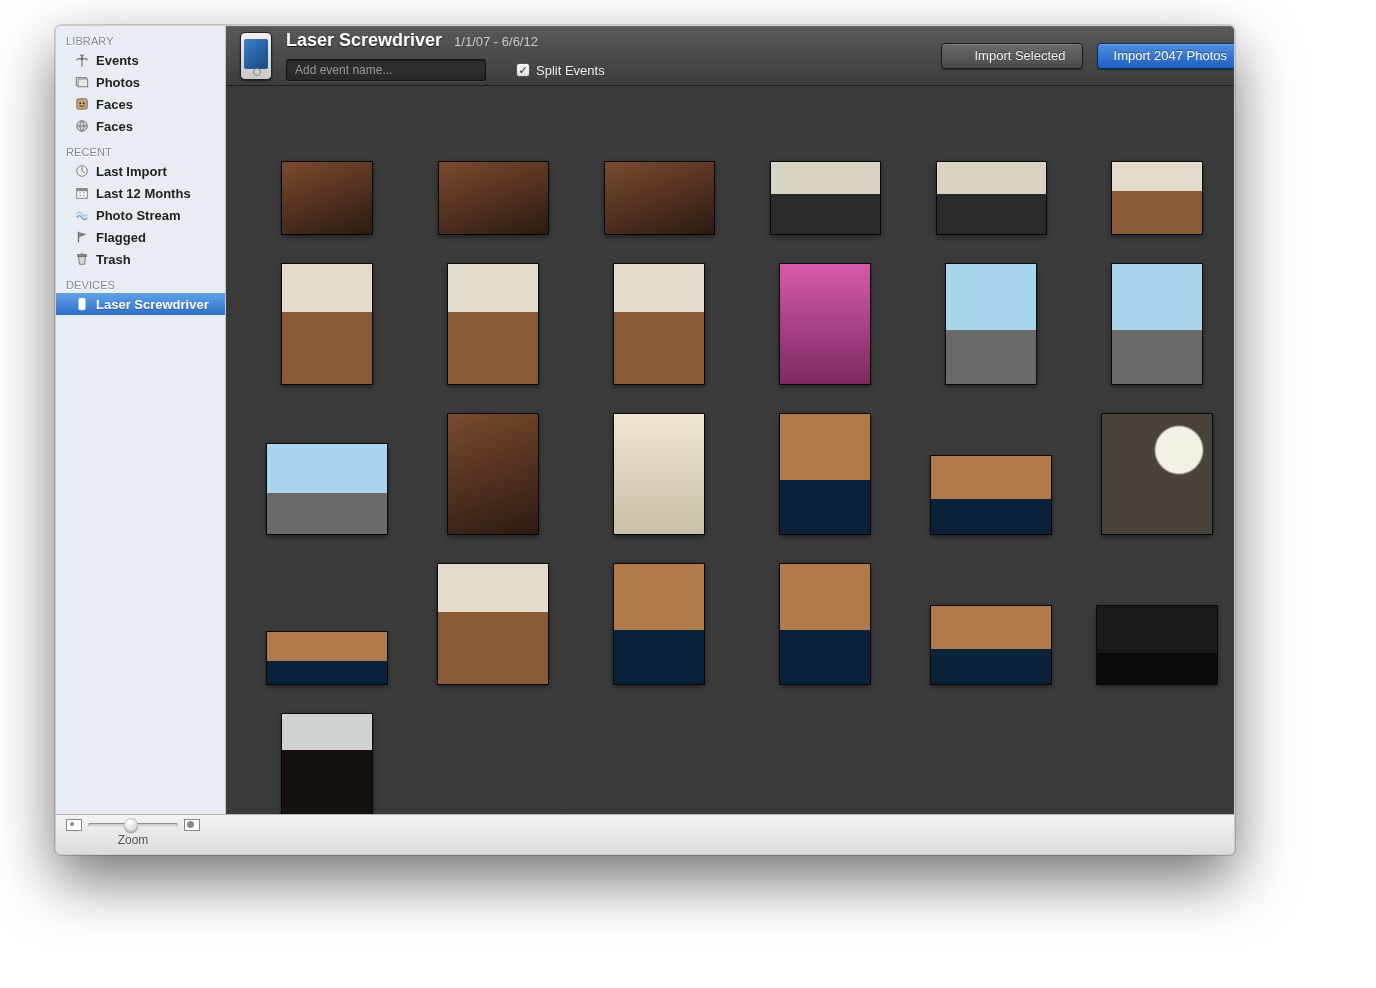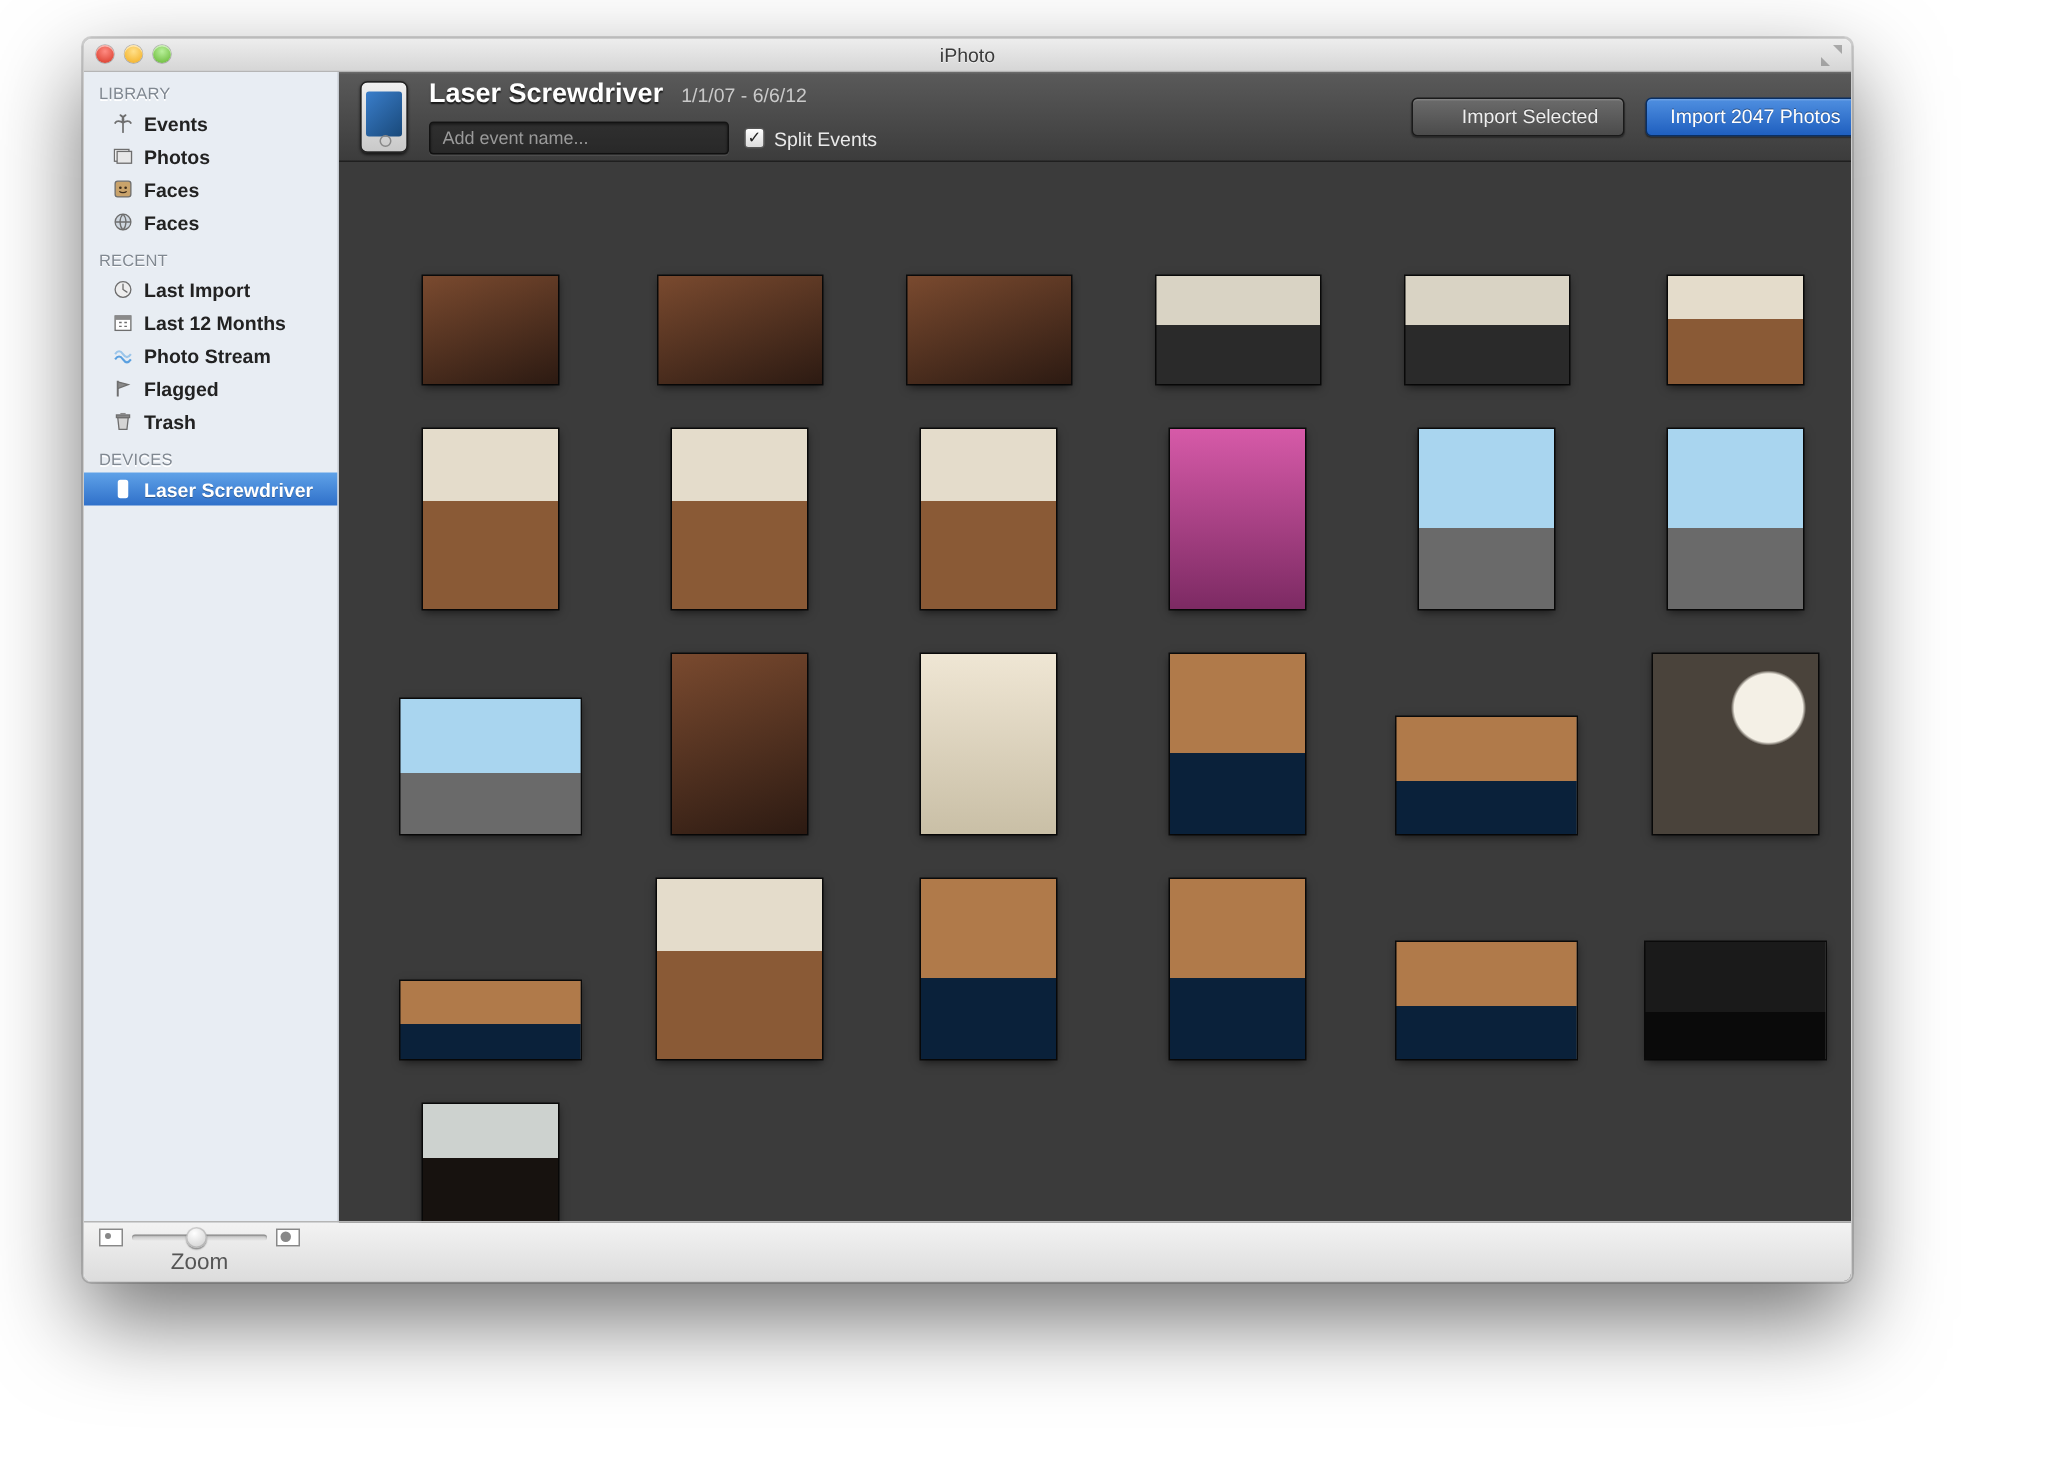--- a/index.html
+++ b/index.html
@@ -60,21 +60,21 @@
     gap:14px;
     box-shadow: inset 0 1px 0 rgba(255,255,255,0.1);
   }
   .device-icon { width:32px; height:48px; border-radius:5px; background:linear-gradient(#f0f0f0,#c9c9c9); border:1px solid #222; position:relative; box-shadow:0 1px 2px rgba(0,0,0,0.6);}
   .device-icon::before{content:"";position:absolute;left:3px;right:3px;top:6px;bottom:10px;background:linear-gradient(135deg,#3a7ecb,#19497a);border-radius:2px;}
   .device-icon::after{content:"";position:absolute;left:50%;bottom:3px;width:6px;height:6px;margin-left:-3px;border:1px solid #888;border-radius:50%;}
   .title-block { display:flex; flex-direction:column; gap:8px; }
   .title-row { display:flex; align-items:baseline; gap:12px; }
   .device-title { color:#fff; font-size:18px; font-weight:bold; text-shadow:0 1px 1px rgba(0,0,0,0.7);}
   .date-range { color:#c9c9c9; font-size:13px; }
-  .second-row { display:flex; gap:10px; }
+  .second-row { display:flex; gap:30px; }
   .event-input {
     width:200px; height:22px; border-radius:3px;
     background: rgba(0,0,0,0.35);
     border:1px solid rgba(0,0,0,0.6);
     box-shadow: inset 0 1px 2px rgba(0,0,0,0.5), 0 1px 0 rgba(255,255,255,0.08);
     color:#aaa; font-size:12px; padding:0 8px;
   }
   .event-input::placeholder{color:#9a9a9a;}
   .split-wrap{display:flex;align-items:center;gap:6px;color:#eaeaea;font-size:13px;}
   .split-check{width:14px;height:14px;border-radius:3px;background:linear-gradient(#fff,#dcdcdc);border:1px solid #555;display:flex;align-items:center;justify-content:center;font-size:11px;color:#222;line-height:1;}
@@ -105,48 +105,39 @@
     border-top:1px solid #b5b5b5;
     display:flex; align-items:flex-start; padding:4px 10px;
   }
   .zoom-wrap{ display:flex; flex-direction:column; align-items:center; gap:2px;}
   .zoom-row{display:flex;align-items:center;gap:6px;}
   .zoom-icon{width:16px;height:12px;border:1px solid #888;background:#fff;position:relative;}
   .zoom-icon.small::after{content:"";position:absolute;left:3px;top:2px;width:4px;height:4px;background:#888;border-radius:50%;}
   .zoom-icon.large::after{content:"";position:absolute;left:2px;top:1px;width:7px;height:7px;background:#888;border-radius:50%;}
   .slider-track{width:90px;height:4px;border-radius:2px;background:linear-gradient(#bfbfbf,#e6e6e6);box-shadow:inset 0 1px 1px rgba(0,0,0,0.3);position:relative;}
   .slider-knob{position:absolute;top:-5px;left:40%;width:14px;height:14px;border-radius:50%;background:radial-gradient(circle at 40% 30%, #fff,#c8c8c8);box-shadow:0 1px 1px rgba(0,0,0,0.4),inset 0 0 0 1px rgba(0,0,0,0.15);}
-  .zoom-label{font-size:15px;color:#555;}
+  .zoom-label{font-size:12px;color:#555;}
 
   
   .t-warm{background:linear-gradient(160deg,#7a4a2f,#2c1a12);}
   .t-suit{background:linear-gradient(180deg,#d9d3c4 45%,#2a2a2a 45%);}
   .t-pink{background:linear-gradient(180deg,#d65aa8,#7c2a63);}
   .t-sky{background:linear-gradient(180deg,#a9d5ef 55%,#6a6a6a 55%);}
   .t-indoor{background:linear-gradient(180deg,#e4dccb 40%,#8a5a36 40%);}
   .t-cream{background:linear-gradient(180deg,#efe6d4,#c9bfa6);}
   .t-cafe{background:linear-gradient(180deg,#b07a4a 55%,#0a213a 55%);}
   .t-art{background:radial-gradient(circle at 70% 30%, #f4f0e6 20%, #4a433b 22%);}
   .t-book{background:linear-gradient(180deg,#cdd2cf 30%,#17120f 30%);}
   .t-screen{background:linear-gradient(180deg,#1a1a1a 60%,#0a0a0a 60%);}
 </style>
 </head>
 <body>
 
 <div class="window-shadow">
 
-  <div class="titlebar">
-    <div class="traffic">
-      <div class="dot red"></div>
-      <div class="dot yellow"></div>
-      <div class="dot green"></div>
-    </div>
-    <span>iPhoto</span>
-    <div class="fullscreen-corner"></div>
-  </div>
 
   <div class="body">
 
     <div class="sidebar" id="sidebar">
         <div class="sb-section">
           <div class="sb-header">LIBRARY</div>
           <div class="sb-item">
             <span class="sb-icon">
               <svg viewBox="0 0 16 16">
                 <path d="M8 15V8M8 8C6 6 3 6 2 8M8 8c2-2 5-2 6 0M8 8c-1-3 0-5 2-6M8 8c1-3 0-5-2-6" stroke="#6e6e6e" fill="none" stroke-width="1.3" stroke-linecap="round"></path>

